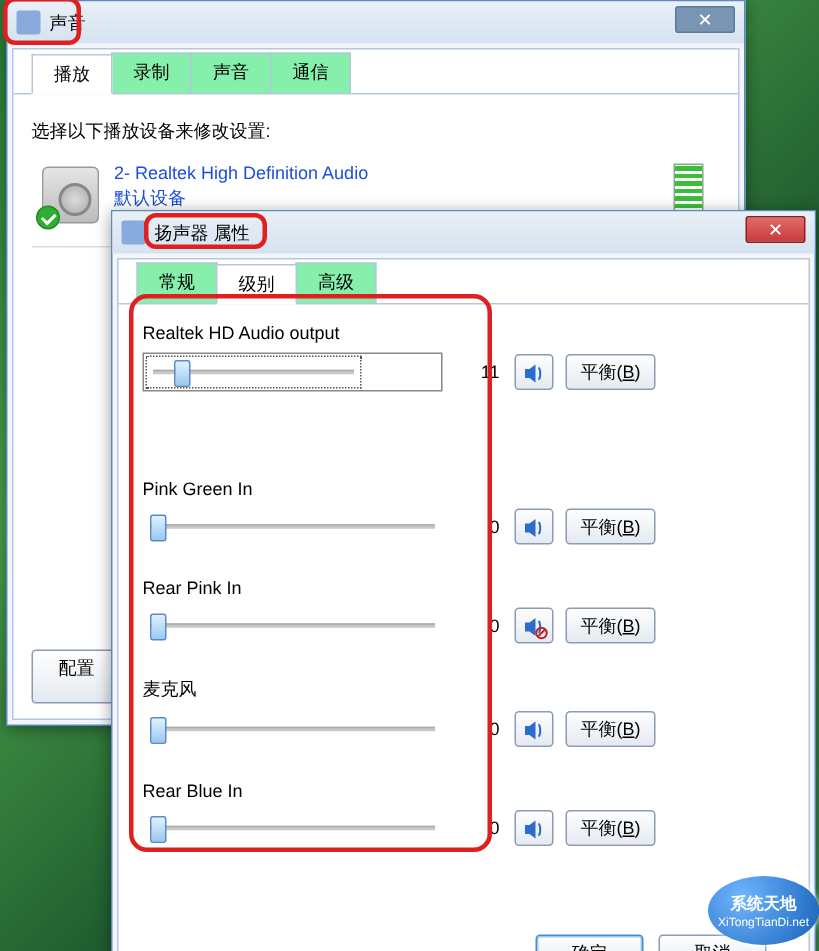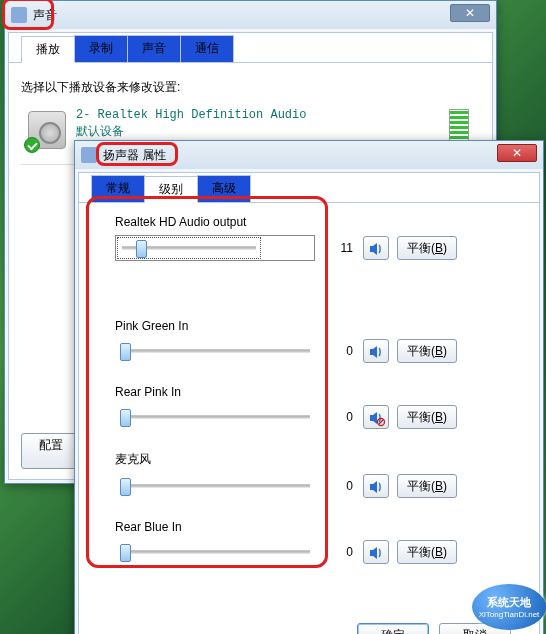--- a/index.html
+++ b/index.html
@@ -10,40 +10,40 @@
   .win { position:absolute; border:1px solid #5a8ac2; background:#f2f6fb; box-shadow:0 2px 10px rgba(0,0,0,.4); }
   .backwin { left:4px; top:0; width:493px; height:484px; }
   .titlebar { height:28px; background:linear-gradient(#e9f0f7,#d5e2f0); display:flex; align-items:center; padding:0 6px; position:relative; }
   .win-ico { width:16px; height:16px; margin-right:6px; background:#88aadd; border-radius:2px; }
   .title { flex:1; color:#000; }
   .closebtn { position:absolute; right:6px; top:3px; width:40px; height:18px; background:#7a95b3; border:1px solid #5a7a9a; border-radius:2px; color:#fff; text-align:center; line-height:16px; font-size:12px;}
   .closebtn.red { background:linear-gradient(#e26a6a,#c83b3b); border-color:#8a2020;}
   .body-inner { background:#fff; margin:3px; border:1px solid #b5c7dd; height:calc(100% - 34px); position:relative; }
   
   .tabs { display:flex; border-bottom:1px solid #b5c7dd;padding-left:12px; }
-  .tab { padding:4px 14px; border:1px solid #b5c7dd; border-bottom:none; background:#1d4ed8; margin-right:-1px; margin-top:2px; cursor:pointer; }
+  .tab { padding:4px 14px; border:1px solid #b5c7dd; border-bottom:none; background:#86efac; margin-right:-1px; margin-top:2px; cursor:pointer; }
   .tab.active { background:#fff; border-bottom:1px solid #fff; position:relative; top:1px; }
   .instruction { margin:16px 12px 8px; }
   .device { display:flex; align-items:flex-start; margin:6px 12px; padding:2px; border:1px solid transparent;}
   .dev-ico-wrap { width:38px; height:38px; position:relative; margin:4px 10px 0 4px; }
   .dev-ico { width:38px; height:38px; background:linear-gradient(#e5e5e5,#bcbcbc); border:1px solid #999; border-radius:4px; position:relative;}
   .dev-ico:before{content:"";position:absolute;left:10px;top:10px;width:18px;height:18px;border:2px solid #888;border-radius:50%;background:radial-gradient(#ddd,#aaa);}
   .check{position:absolute;left:-4px;bottom:-4px;width:16px;height:16px;border-radius:50%;background:#2eae2e;border:1px solid #1e8e1e;}
   .check:before{content:"";position:absolute;left:3px;top:4px;width:7px;height:4px;border-left:2px solid #fff;border-bottom:2px solid #fff;transform:rotate(-45deg);}
   .dev-lines { flex:1; }
   .dev-name { font-weight:bold; }
-  .dev-sub, .dev-stat { color:#0f766e; line-height:1.4;font-family:Liberation Mono, monospace;}
+  .dev-sub, .dev-stat { color:#1d4ed8; line-height:1.4;}
   .meter { width:20px; height:46px; margin:2px 8px 0 0; background:repeating-linear-gradient(to top,#3bbf3b 0 3px,transparent 3px 5px); border:1px solid #8a8; }
   .sep { height:1px; background:#ddd; margin:4px 12px; }
   .back-btn { position:absolute; bottom:10px; left:12px; width:60px; height:36px; border:1px solid #8a9cb0; background:linear-gradient(#fefefe,#e4eaf1); border-radius:3px; text-align:center; line-height:22px;}
   
   .frontwin { left:74px; top:140px; width:470px; height:518px; }
   .frontwin .body-inner { height:calc(100% - 34px); }
   .lvl-content { padding:12px 16px 8px; }
-  .group { margin-bottom:22px;margin-left:20px; }
+  .group { margin-bottom:22px; }
   .g-label { margin-bottom:6px; }
   .g-row { display:flex; align-items:center; }
   .slider { flex:0 0 200px; height:22px; background:linear-gradient(to right, rgba(0,0,0,0) 0,rgba(0,0,0,0) 100%); position:relative; border:1px solid transparent;}
   .track { position:absolute; left:4px; right:4px; top:50%; height:3px; background:#c8c8c8; border-top:1px solid #aaa; transform:translateY(-50%); }
   .thumb { position:absolute; top:2px; width:11px; height:18px; background:linear-gradient(#e0f2ff,#9ac8ef); border:1px solid #5a8ac2; border-radius:2px; }
   .val { width:26px; text-align:right; margin:0 10px 0 12px; }
   .spk-btn { width:26px; height:24px; border:1px solid #8a9cb0; background:linear-gradient(#fefefe,#e4eaf1); border-radius:3px; position:relative; margin-right:8px; cursor:pointer;}
   .spk-btn svg{position:absolute;left:4px;top:3px;}
   .bal-btn { width:60px; height:24px; border:1px solid #8a9cb0; background:linear-gradient(#fefefe,#e4eaf1); border-radius:3px; text-align:center; line-height:22px; cursor:pointer;}
   .bal-btn u{text-decoration:underline;}

